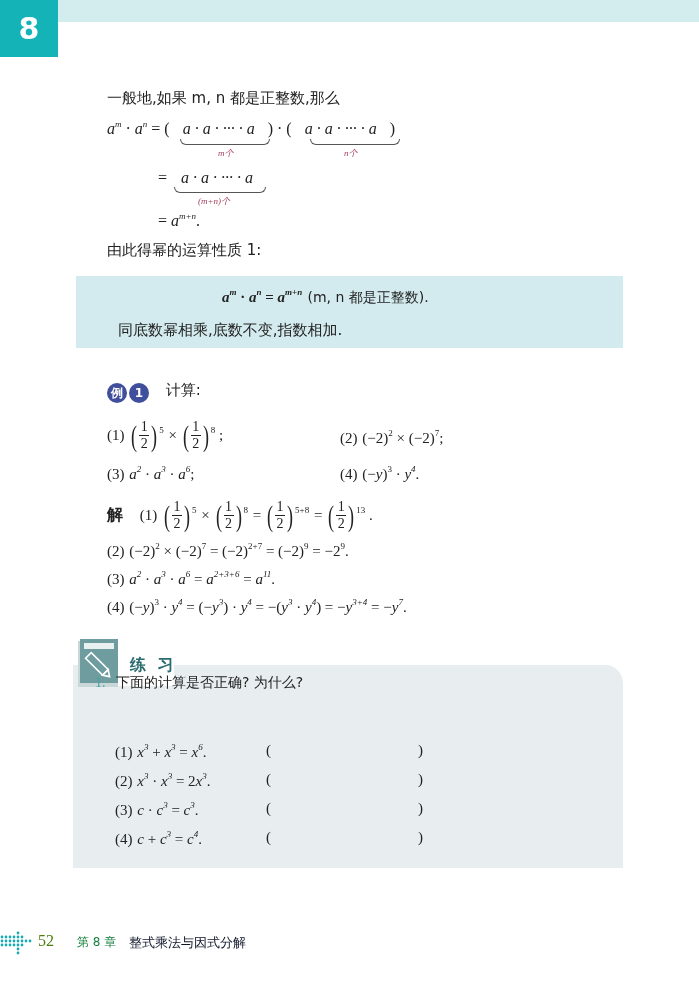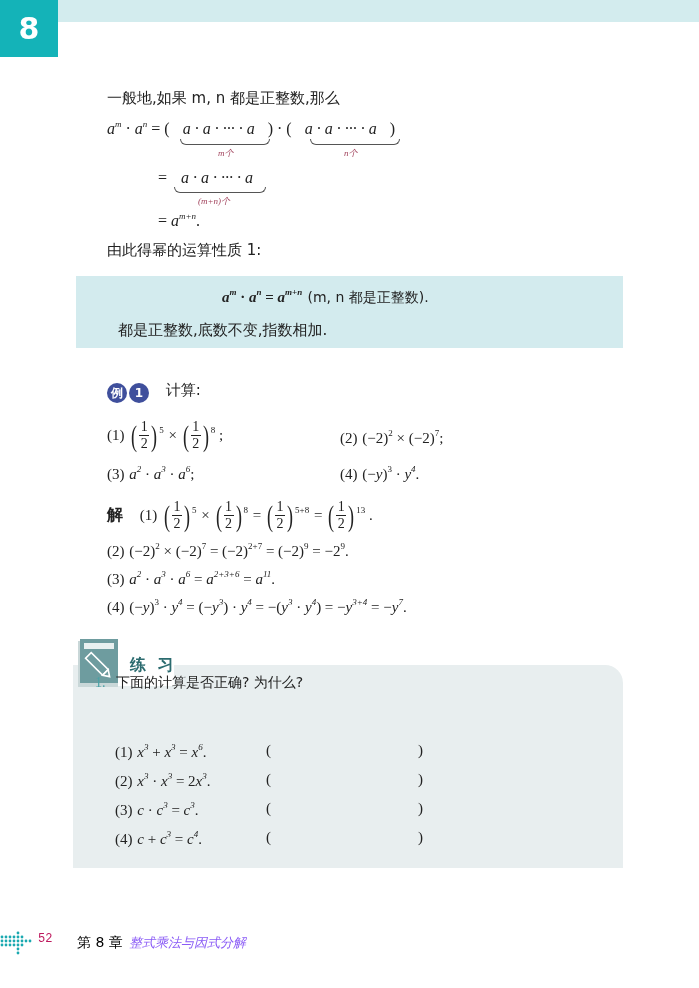--- a/index.html
+++ b/index.html
@@ -21,23 +21,23 @@
     font-family: "DejaVu Sans", "Liberation Sans", sans-serif; font-weight: bold; font-size: 12px; text-align: center; line-height: 20px; }
   .frac { display: inline-flex; align-items: center; vertical-align: middle; }
   .paren { font-size: 30px; font-family: "Liberation Serif", serif; font-weight: 200; line-height: 1; transform: scaleX(0.6); }
   .fr { display: inline-flex; flex-direction: column; align-items: center; font-family: "Liberation Serif", serif; font-size: 14px; line-height: 14px; }
   .fr .bar { width: 10px; height: 1px; background: #222; margin: 1px 0; }
   .practice-panel { position: absolute; left: 73px; top: 665px; width: 550px; height: 203px; background: #e8eeef; border-radius: 0 18px 0 0; }
   .practice-header-white { position: absolute; left: 118px; top: 650px; width: 56px; height: 36px; background: #fff; }
   .practice-icon { position: absolute; left: 78px; top: 639px; width: 42px; height: 48px; }
   .practice-title { position: absolute; left: 130px; top: 655px; font-family: "DejaVu Sans", "Liberation Sans", sans-serif; font-weight: bold; font-size: 16px; color: #2b6b6f; letter-spacing: 3px; }
   .footer-dots { position: absolute; left: 0; top: 928px; }
-  .footer-page { position: absolute; left: 38px; top: 932px; font-family: Liberation Mono, monospace; font-size: 12px; color: #be185d; }
-  .footer-chapter { position: absolute; left: 77px; top: 934px; font-family: "DejaVu Sans", "Liberation Sans", sans-serif; font-size: 14px; color: #000000; }
-  .footer-title { position: absolute; left: 129px; top: 934px; font-family: "DejaVu Sans", "Liberation Sans", sans-serif; font-size: 13px; color: #8b5cf6; font-style: italic; }
+  .footer-page { position: absolute; left: 38px; top: 932px; font-family: Liberation Serif, serif; font-size: 16px; color: #4d7c0f; }
+  .footer-chapter { position: absolute; left: 77px; top: 934px; font-family: "DejaVu Sans", "Liberation Sans", sans-serif; font-size: 12px; color: #15803d; }
+  .footer-title { position: absolute; left: 129px; top: 934px; font-family: "DejaVu Sans", "Liberation Sans", sans-serif; font-size: 13px; color: #0f172a; }
   .cn { font-family: "DejaVu Sans", "Liberation Sans", sans-serif; }
 </style>
 </head>
 <body>
 
 <div class="top-band"></div>
 <div class="chapter-tab">8</div>
 
 <div class="abs cn" style="left:107px; top:89px; font-size:15px;">一般地,如果 m, n 都是正整数,那么</div>
 
@@ -60,21 +60,21 @@
 <div class="abs" style="left:158px; top:211px; font-size:16px;">
   <span class="r">= </span><span class="m">a<sup>m+n</sup></span><span class="r">.</span>
 </div>
 <div class="abs cn" style="left:107px; top:241px; font-size:15px;">由此得幂的运算性质 1:</div>
 
 <div class="rule-box"></div>
 <div class="abs" style="left:222px; top:287px; font-size:15px; font-weight:bold;">
   <span class="m">a<sup>m</sup></span><span class="r"> · </span><span class="m">a<sup>n</sup></span><span class="r"> = </span><span class="m">a<sup>m+n</sup></span>
   <span class="cn" style="font-weight:normal; font-size:14px;">(m, n 都是正整数).</span>
 </div>
-<div class="abs cn" style="left:118px; top:321px; font-size:15px;">都是正整数,底数不变,指数相加.</div>
+<div class="abs cn" style="left:118px; top:321px; font-size:15px;">同底数幂相乘,底数不变,指数相加.</div>
 
 <div class="abs" style="left:107px; top:381px;">
   <span class="example-badge">
     <span class="circ cn">例</span>
     <span class="circ">1</span>
   </span>
   <span class="cn" style="margin-left:12px; font-size:15px; vertical-align:2px;">计算:</span>
 </div>
 
 <div class="abs" style="left:107px; top:420px; font-size:15px;">

